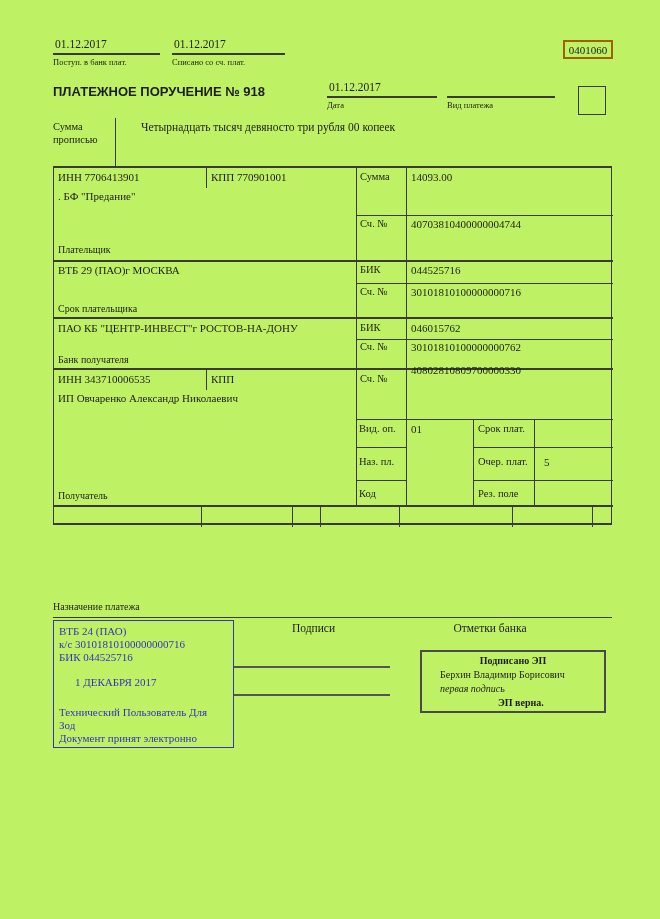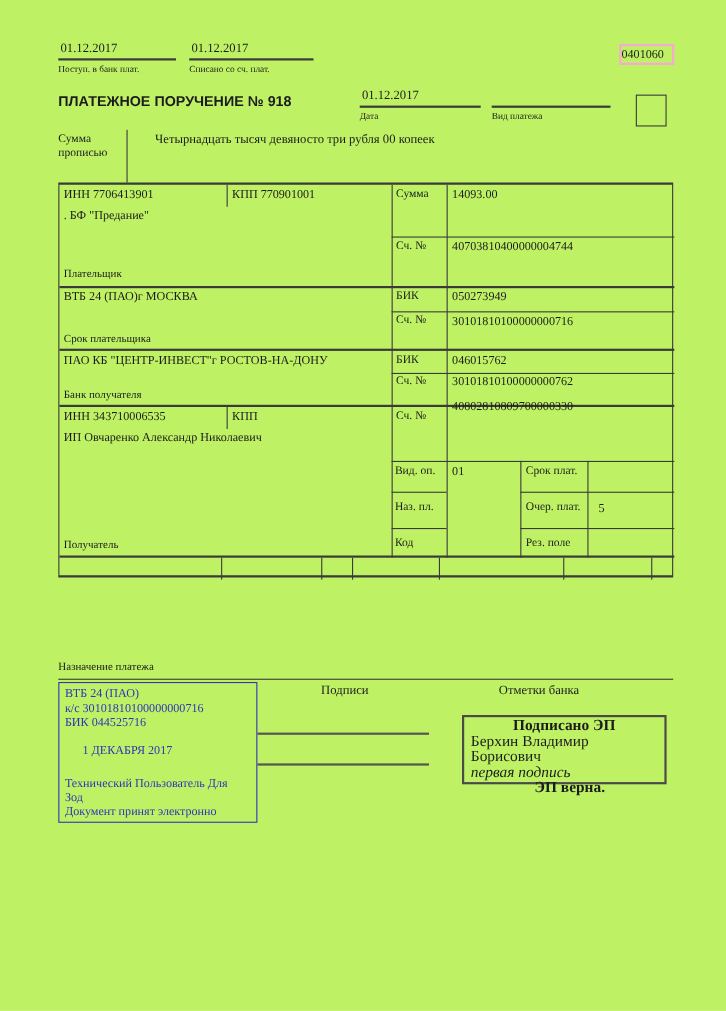--- a/index.html
+++ b/index.html
@@ -10,32 +10,32 @@
   .t-sm{ position:absolute; font-size:9px;  line-height:10px; white-space:nowrap; }
   .t-lb{ position:absolute; font-size:10.5px; line-height:12px; white-space:nowrap; }
   .hline { position:absolute; height:2px; background:#3a3a3a; }
   .hline1{ position:absolute; height:1px; background:#3a3a3a; }
   .vline { position:absolute; width:1px;  background:#3a3a3a; }
   .title { position:absolute; font-family:"Liberation Sans", sans-serif; font-weight:bold; font-size:13px; white-space:nowrap; }
   .datefield { position:absolute; }
   .datefield .val { font-size:11.5px; padding-left:2px; }
   .datefield .rule { height:2px; background:#3a3a3a; margin-top:3px; }
   .datefield .lab { font-size:8.5px; margin-top:2px; }
-  .codebox { position:absolute; border:2px solid #f9a8d4; text-align:left; font-size:11px; line-height:16px; }
+  .codebox { position:absolute; border:2px solid #a16207; text-align:center; font-size:11px; line-height:16px; }
   .emptybox { position:absolute; border:1.5px solid #3a3a3a; }
   .maintable { position:absolute; left:53px; top:166px; width:559px; height:359px;
                border-top:2px solid #3a3a3a; border-bottom:2px solid #3a3a3a;
                border-left:1px solid #3a3a3a; border-right:1px solid #3a3a3a; }
   .wrap2 { white-space:normal; }
   .bluebox { position:absolute; left:53px; top:620px; width:181px; height:128px;
              border:1px solid var(--stamp-blue,#3333bb); color:var(--stamp-blue,#3333bb);
              font-size:11px; line-height:13px; padding:4px 5px; }
   .bluebox div { white-space:nowrap; }
   .esignbox { position:absolute; left:420px; top:650px; width:186px; height:63px;
-              border:2px solid #4a4a4a; padding:2px 6px; font-size:14px; line-height:14px; }
+              border:2px solid #4a4a4a; padding:2px 18px; font-size:10px; line-height:14px; }
   .esignbox .et { font-weight:bold; text-align:center; }
   .esignbox .en { }
   .esignbox .es { font-style:italic; }
   .esignbox .ev { font-weight:bold; padding-left:58px; }
   .sigline { position:absolute; height:2px; background:#555; }
   .colhead { position:absolute; font-size:11.5px; text-align:center; }
 </style>
 </head>
 <body>
 
@@ -103,24 +103,24 @@
 
     <div class="t" style="left:4px; top:3px;">ИНН 7706413901</div>
     <div class="t" style="left:157px; top:3px;">КПП 770901001</div>
     <div class="t-lb" style="left:306px; top:3px;">Сумма</div>
     <div class="t" style="left:357px; top:3px;">14093.00</div>
     <div class="t" style="left:4px; top:22px;">. БФ "Предание"</div>
     <div class="t-sm" style="left:4px; top:77px; font-size:10px;">Плательщик</div>
     <div class="t-lb" style="left:306px; top:50px;">Сч. №</div>
     <div class="t" style="left:357px; top:50px;">40703810400000004744</div>
 
-    <div class="t" style="left:4px; top:96px;">ВТБ 24 (ПАО)г МОСКВА</div>
+    <div class="t" style="left:4px; top:96px;">ВТБ 29 (ПАО)г МОСКВА</div>
     <div class="t-sm" style="left:4px; top:136px; font-size:10px;">Срок плательщика</div>
     <div class="t-lb" style="left:306px; top:96px;">БИК</div>
-    <div class="t" style="left:357px; top:96px;">050273949</div>
+    <div class="t" style="left:357px; top:96px;">044525716</div>
     <div class="t-lb" style="left:306px; top:118px;">Сч. №</div>
     <div class="t" style="left:357px; top:118px;">30101810100000000716</div>
 
     <div class="t" style="left:4px; top:154px;">ПАО КБ "ЦЕНТР-ИНВЕСТ"г РОСТОВ-НА-ДОНУ</div>
     <div class="t-sm" style="left:4px; top:187px; font-size:10px;">Банк получателя</div>
     <div class="t-lb" style="left:306px; top:154px;">БИК</div>
     <div class="t" style="left:357px; top:154px;">046015762</div>
     <div class="t-lb" style="left:306px; top:173px;">Сч. №</div>
     <div class="t" style="left:357px; top:173px;">30101810100000000762</div>
 

